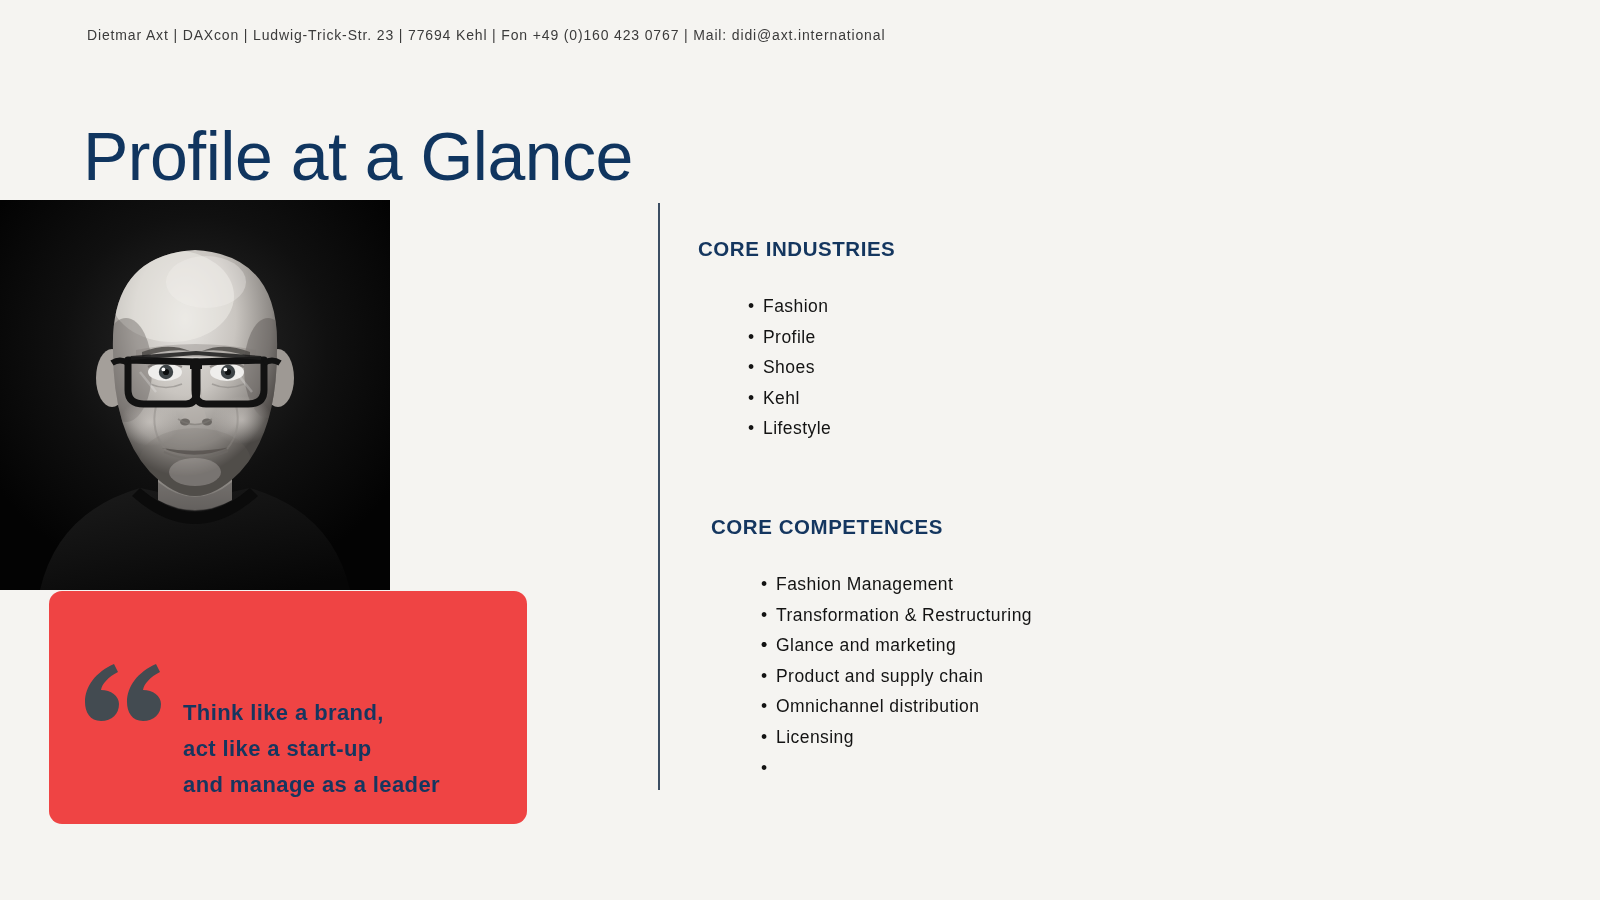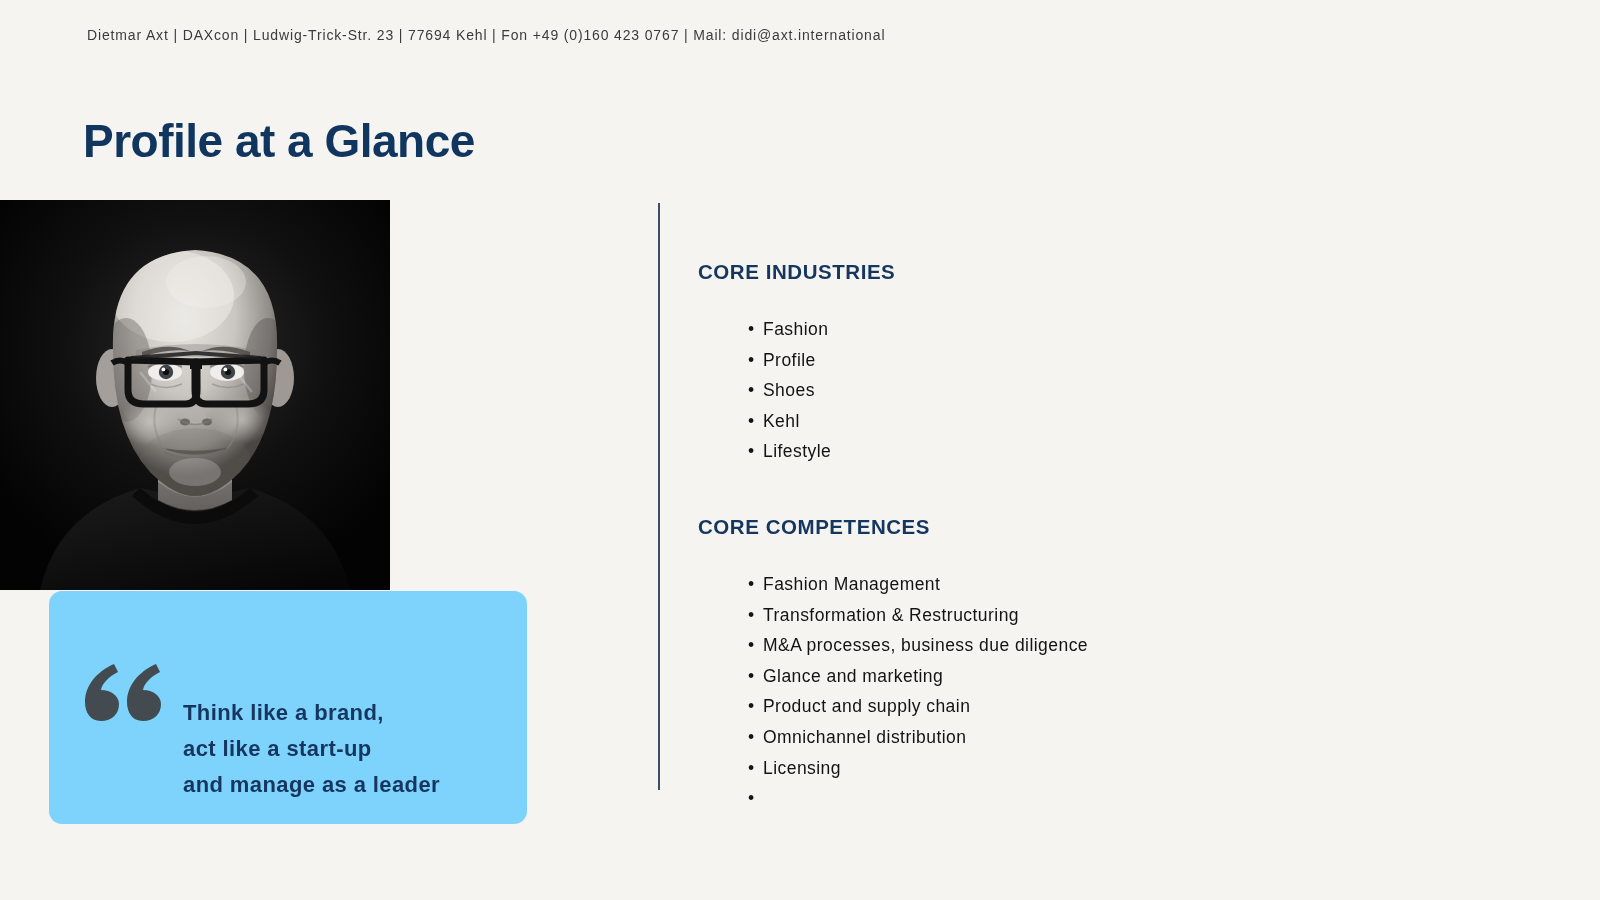--- a/index.html
+++ b/index.html
@@ -25,23 +25,23 @@
     letter-spacing: 0.85px;
     color: #3b3b3b;
     white-space: nowrap;
   }
 
   
   .page-title {
     position: absolute;
     left: 83px;
     top: 68px;
-    font-size: 46px;
+    font-size: 68px;
     line-height: 84px;
-    font-weight: 700;
+    font-weight: 400;
     color: #10355f;
     letter-spacing: -0.5px;
     white-space: nowrap;
   }
 
   
   .portrait {
     position: absolute;
     left: 0;
     top: 200px;
@@ -52,21 +52,21 @@
   }
   .portrait svg { display: block; }
 
   
   .quote-card {
     position: absolute;
     left: 49px;
     top: 591px;
     width: 478px;
     height: 233px;
-    background: #7dd3fc;
+    background: #ef4444;
     border-radius: 13px;
   }
   .quote-mark {
     position: absolute;
     left: 36px;
     top: 72px;
     width: 80px;
     height: 58px;
   }
   .quote-mark svg { display: block; }
@@ -93,22 +93,22 @@
   }
 
   
   .right-col {
     position: absolute;
     left: 698px;
     top: 200px;
     width: 820px;
   }
   .section { position: absolute; left: 0; }
-  .section-industries { top: 60px; }
-  .section-competences { top: 315px; }
+  .section-industries { top: 37px; }
+  .section-competences { top: 315px; margin-left: 13px; }
 
   .section-heading {
     font-size: 20.5px;
     font-weight: bold;
     color: #14365f;
     letter-spacing: 0.55px;
     margin: 0;
     white-space: nowrap;
   }
 
@@ -278,21 +278,21 @@
       <li><span class="bullet-dot">•</span><span>Kehl</span></li>
       <li><span class="bullet-dot">•</span><span>Lifestyle</span></li>
     </ul>
   </div>
 
   <div class="section section-competences">
     <h2 class="section-heading">CORE COMPETENCES</h2>
     <ul class="bullets">
       <li><span class="bullet-dot">•</span><span>Fashion Management</span></li>
       <li><span class="bullet-dot">•</span><span>Transformation &amp; Restructuring</span></li>
-      <li><span class="bullet-dot">•</span><span>M&amp;A processes, business due diligence</span></li>
+      <li><span class="bullet-dot">•</span></li>
       <li><span class="bullet-dot">•</span><span>Glance and marketing</span></li>
       <li><span class="bullet-dot">•</span><span>Product and supply chain</span></li>
       <li><span class="bullet-dot">•</span><span>Omnichannel distribution</span></li>
       <li><span class="bullet-dot">•</span><span>Licensing</span></li>
       <li><span class="bullet-dot">•</span></li>
     </ul>
   </div>
 
 </div>
 

